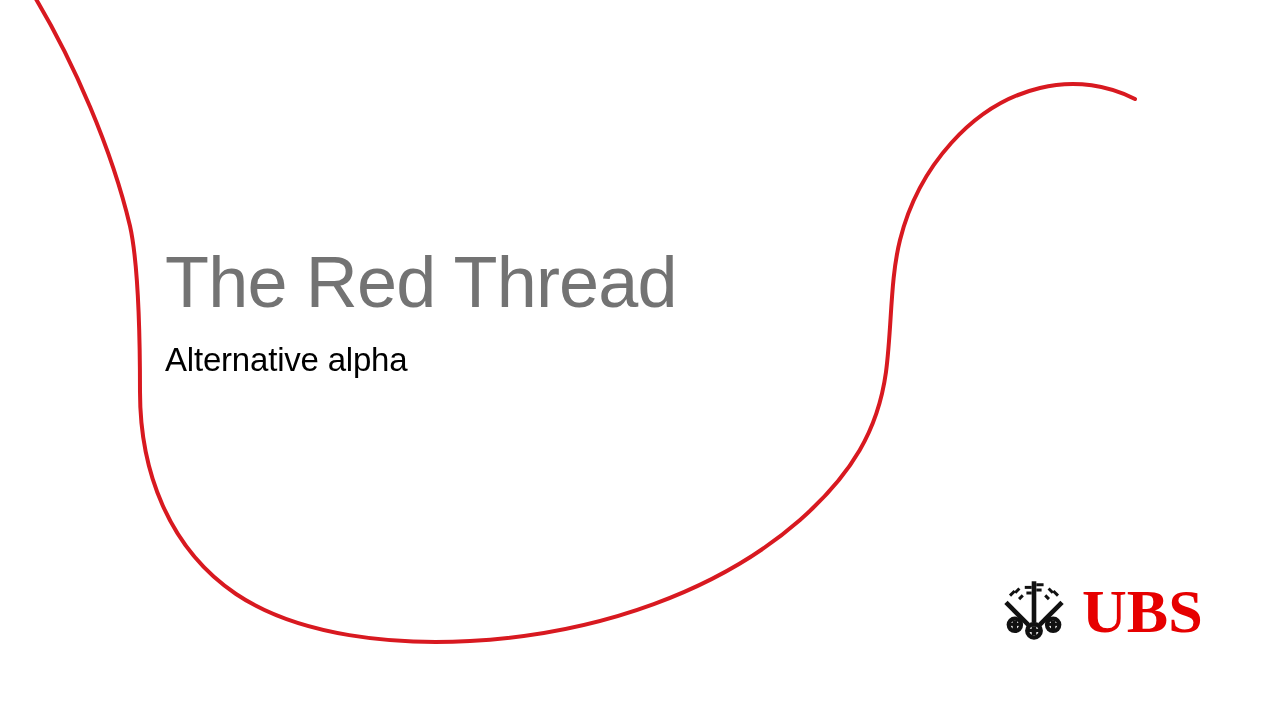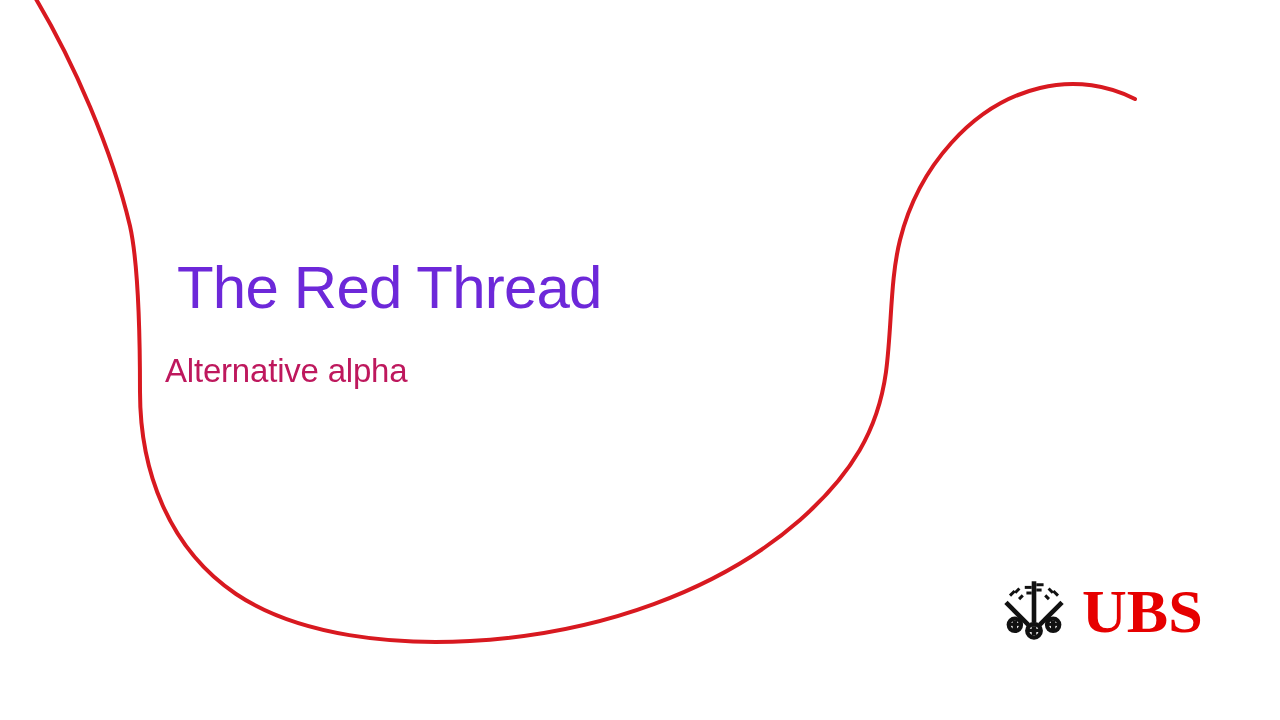--- a/index.html
+++ b/index.html
@@ -26,38 +26,38 @@
     height: 720px;
     pointer-events: none;
   }
   #text-block {
     position: absolute;
     left: 165px;
     top: 245px;
     width: 700px;
   }
   #slide-title {
-    margin: 12px;
+    margin: 0;
     font-family: "Liberation Sans", sans-serif;
     font-weight: 300;
-    font-size: 60px;
+    font-size: 72px;
     line-height: 1.04;
     letter-spacing: -0.8px;
-    color: #6d28d9;
+    color: #737373;
     white-space: nowrap;
   }
   #slide-subtitle {
     margin: 0;
     padding-top: 22px;
     font-family: "Liberation Sans", sans-serif;
     font-weight: 300;
     font-size: 33px;
     line-height: 1.1;
     letter-spacing: -0.2px;
-    color: #be185d;
+    color: #000000;
     white-space: nowrap;
   }
   #ubs-logo {
     position: absolute;
     left: 1000px;
     top: 572px;
     width: 212px;
     height: 70px;
     display: flex;
     align-items: flex-end;

